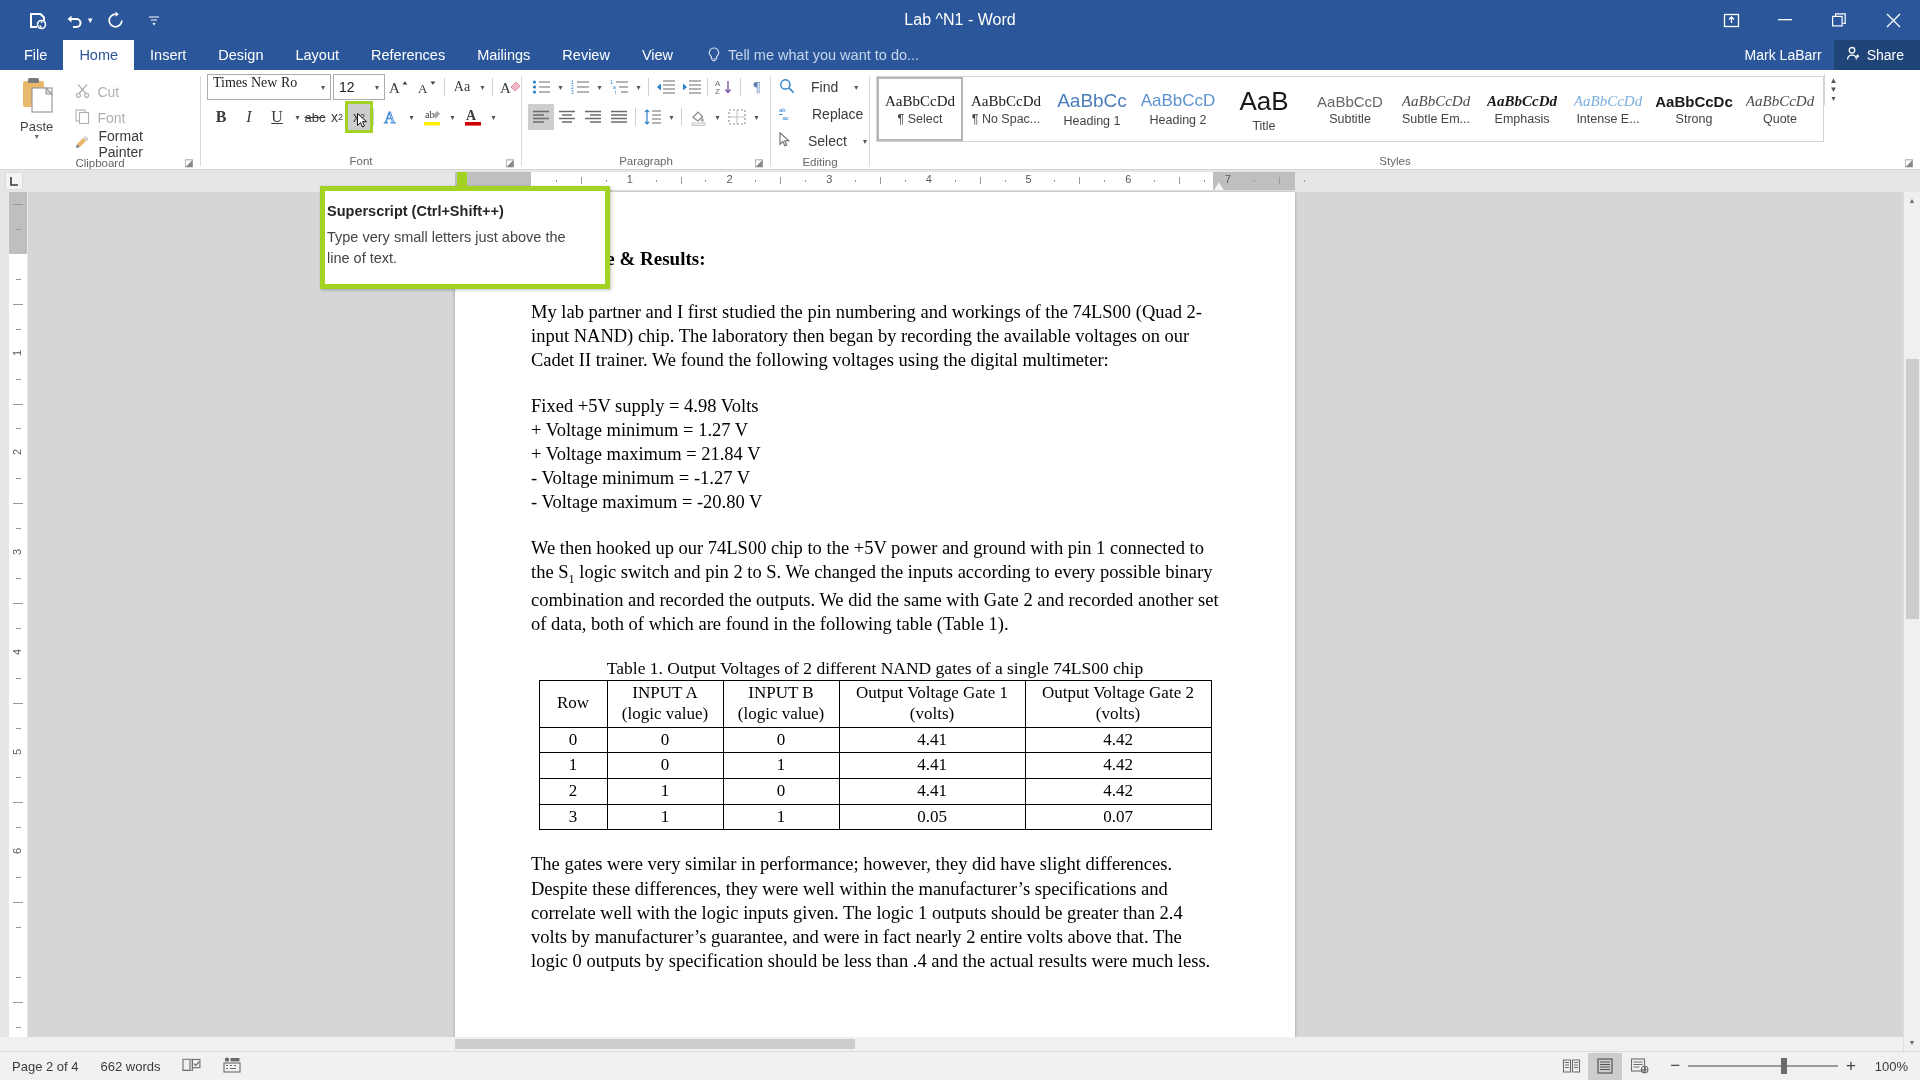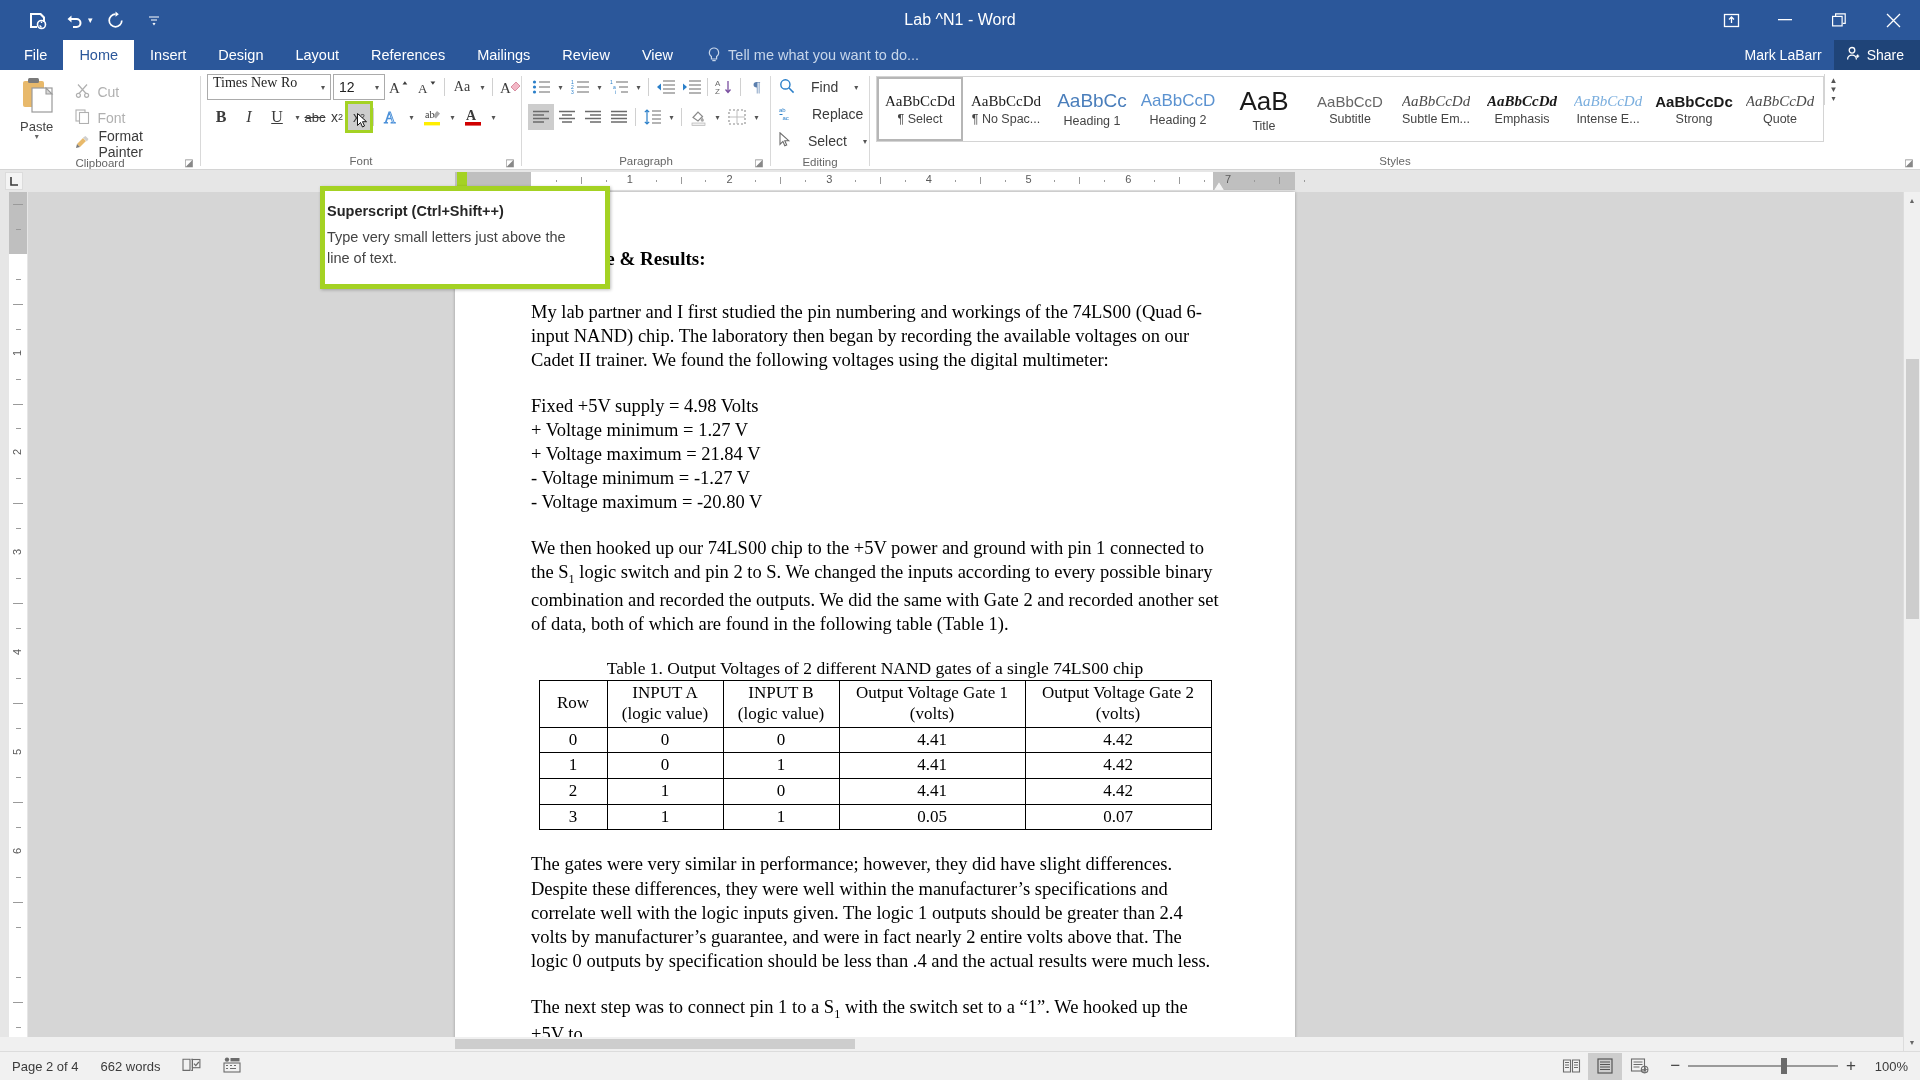--- a/index.html
+++ b/index.html
@@ -742,21 +742,21 @@
         <div class="vdot" style="top: 735px;"></div>
         <div class="vdot" style="top: 785px;"></div>
         <div class="vdash" style="top: 810px;"></div>
         <div class="vdot" style="top: 835px;"></div>
         <div class="vdot" style="top: 885px;"></div>
       </div>
   </div>
 
   <div class="page">
     <div class="doc-h">Procedure &amp; Results:</div>
-    <div class="doc-p">My lab partner and I first studied the pin numbering and workings of the 74LS00 (Quad 6-input NAND) chip. The laboratory then began by recording the available voltages on our Cadet II trainer. We found the following voltages using the digital multimeter:</div>
+    <div class="doc-p">My lab partner and I first studied the pin numbering and workings of the 74LS00 (Quad 2-input NAND) chip. The laboratory then began by recording the available voltages on our Cadet II trainer. We found the following voltages using the digital multimeter:</div>
     <div class="doc-lines" id="voltage-lines">
         <div>Fixed +5V supply = 4.98 Volts</div>
         <div>+ Voltage minimum = 1.27 V</div>
         <div>+ Voltage maximum = 21.84 V</div>
         <div>- Voltage minimum = -1.27 V</div>
         <div>- Voltage maximum = -20.80 V</div>
       </div>
     <div class="doc-p">
       <span>We then hooked up our 74LS00 chip to the +5V power and ground with pin 1 connected to the S</span><sub>1</sub><span> logic switch and pin 2 to S. We changed the inputs according to every possible binary combination and recorded the outputs. We did the same with Gate 2 and recorded another set of data, both of which are found in the following table (Table 1).</span>
     </div>
@@ -812,23 +812,20 @@
             <td>3</td>
             <td>1</td>
             <td>1</td>
             <td>0.05</td>
             <td>0.07</td>
           </tr>
         </tbody>
     </table>
 
     <div class="doc-p">The gates were very similar in performance; however, they did have slight differences. Despite these differences, they were well within the manufacturer’s specifications and correlate well with the logic inputs given. The logic 1 outputs should be greater than 2.4 volts by manufacturer’s guarantee, and were in fact nearly 2 entire volts above that. The logic 0 outputs by specification should be less than .4 and the actual results were much less.</div>
-    <div class="doc-p">
-      <span>The next step was to connect pin 1 to a S</span><sub>1</sub><span> with the switch set to a “1”. We hooked up the +5V to</span>
-    </div>
   </div>
 
   <div class="vscroll">
     <div class="vs-arrow">▲</div>
     <div class="vs-thumb" style="margin-top:150px;height:260px;"></div>
     <div style="flex:1"></div>
     <div class="vs-arrow">▼</div>
   </div>
   <div class="hscroll">
     <div class="hs-thumb" style="left:455px;width:400px;"></div>

